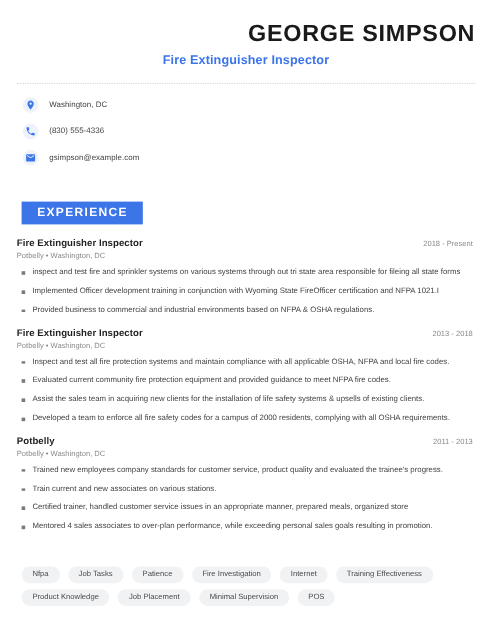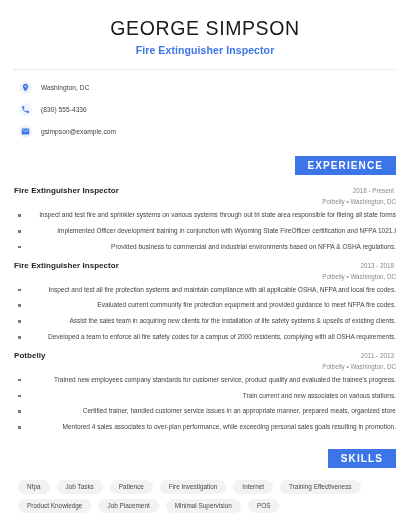--- a/index.html
+++ b/index.html
@@ -22,24 +22,25 @@
     position: relative;
   }
 
   
   .header {
     padding-top: 17px;
     text-align: center;
   }
   .name {
     font-size: 19.5px;
-    font-weight: normal;
+    font-weight: bold;
     letter-spacing: 0.6px;
     color: #1a1a1a;
     line-height: 1.15;
+    text-align: right;
   }
   .job-title {
     margin-top: 5px;
     font-size: 10.5px;
     font-weight: bold;
     color: #3b75e8;
     letter-spacing: 0.1px;
   }
   .divider {
     margin-top: 13px;
@@ -71,22 +72,21 @@
   }
   .contact-icon svg { display: block; }
   .contact-text {
     font-size: 6.6px;
     color: #3f3f3f;
     letter-spacing: 0.05px;
   }
 
   
   .section {
-    margin-top: 16px;
-    text-align: right;
+    margin-top: 28px;
   }
   .badge {
     display: inline-block;
     background: #3b75e8;
     color: #ffffff;
     font-size: 10px;
     font-weight: bold;
     letter-spacing: 1.1px;
     padding: 4px 13px 4px 13px;
     margin-left: 4px;
@@ -244,21 +244,20 @@
           <li class="bullet">Train current and new associates on various stations.</li>
           <li class="bullet">Certified trainer, handled customer service issues in an appropriate manner, prepared meals, organized store</li>
           <li class="bullet">Mentored 4 sales associates to over-plan performance, while exceeding personal sales goals resulting in promotion.</li>
         </ul>
       </div>
 
     </div>
   </div>
 
   <div class="section">
-    <span class="badge">SKILLS</span>
 
     <div class="skills-wrap">
       <span class="chip">Nfpa</span>
       <span class="chip">Job Tasks</span>
       <span class="chip">Patience</span>
       <span class="chip">Fire Investigation</span>
       <span class="chip">Internet</span>
       <span class="chip">Training Effectiveness</span>
       <span class="chip">Product Knowledge</span>
       <span class="chip">Job Placement</span>

